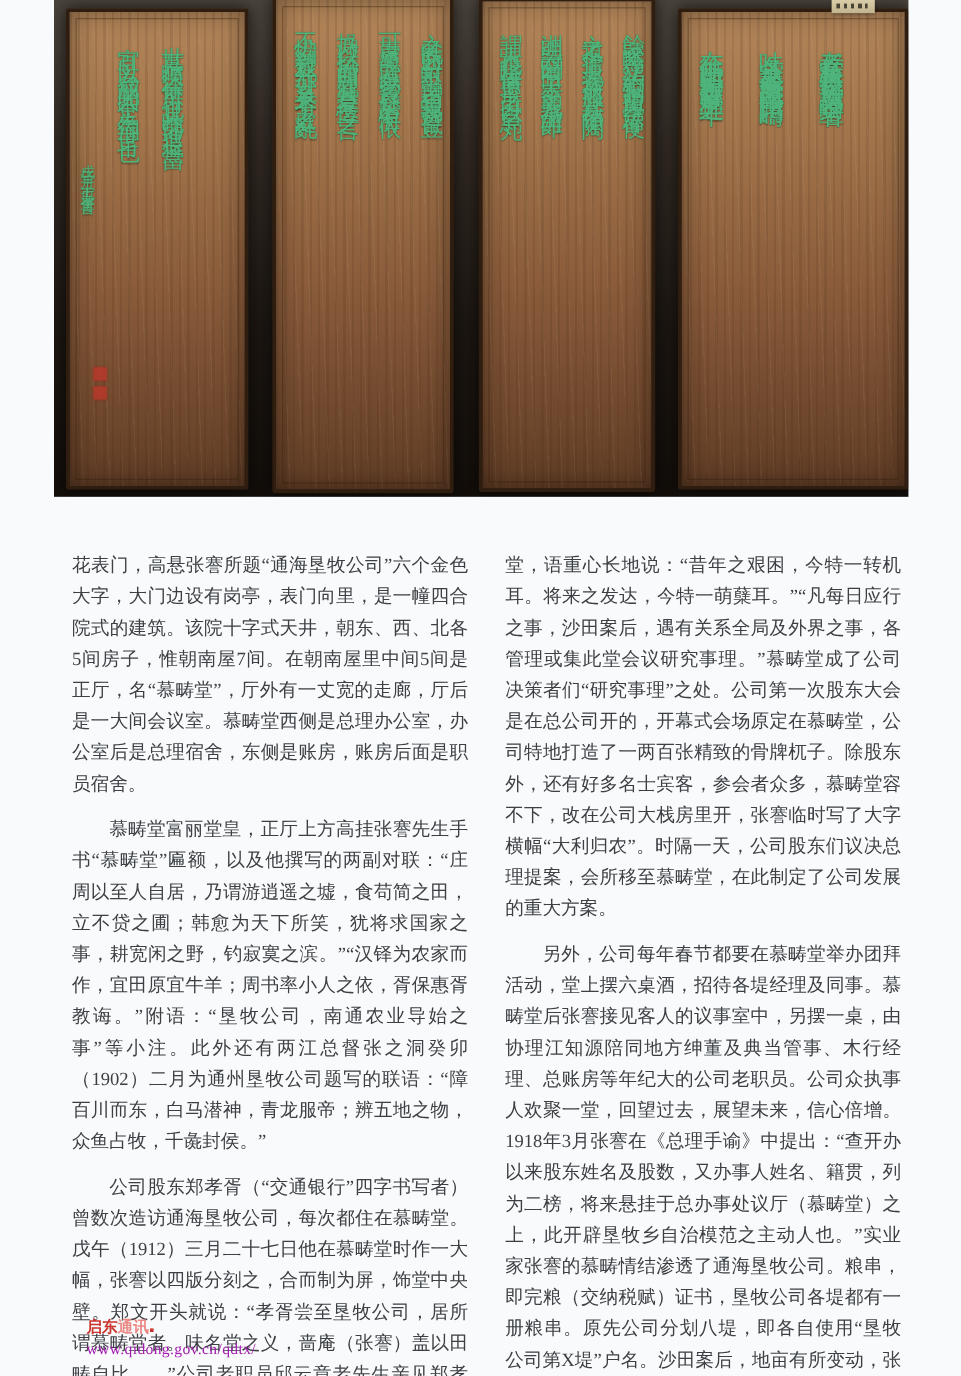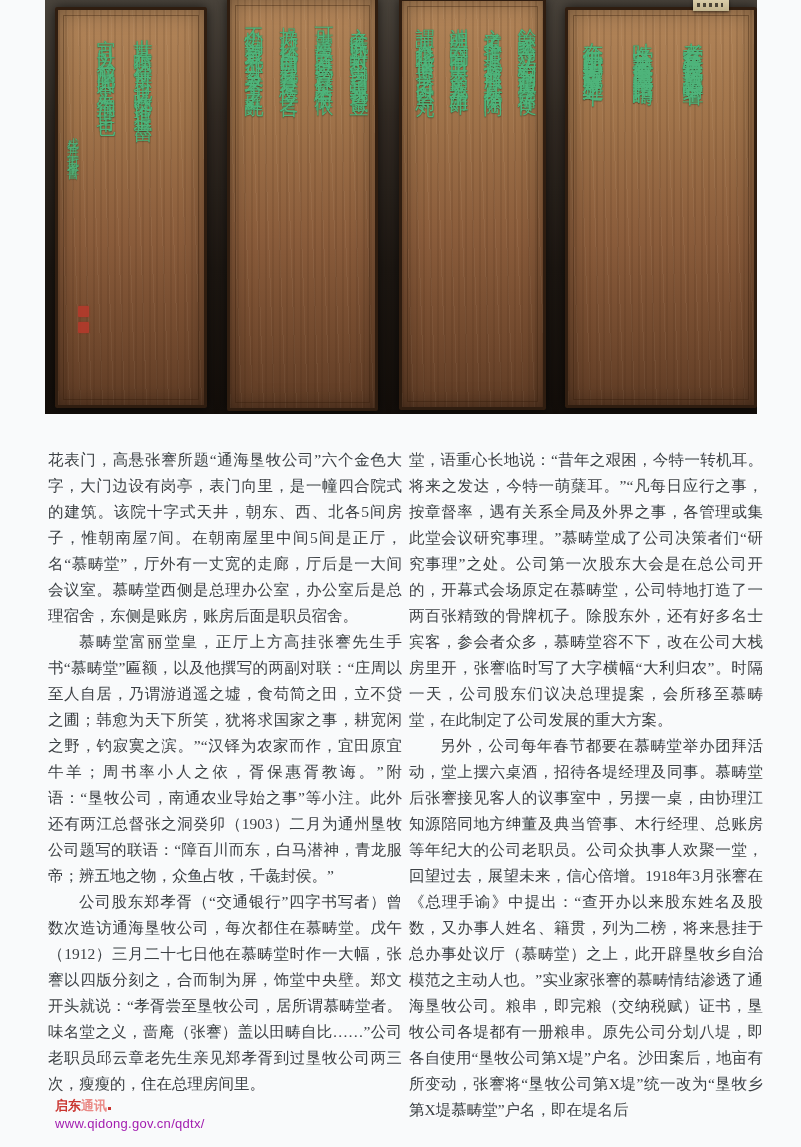--- a/index.html
+++ b/index.html
@@ -49,24 +49,24 @@
   }
   .exhibit-label:after{content:"";position:absolute;left:4px;top:3px;width:26px;height:4px;
     background:repeating-linear-gradient(90deg,#4a4436 0 3px,transparent 3px 6px);}
   
   .col{
     position:absolute;top:447px;width:354px;
     font-size:15.5px;line-height:26px;text-align:justify;color:#3c4044;
   }
   .col-left{left:48px;}
   .col-right{left:409px;}
-  .col p{margin:0;}
+  .col p{margin:12px;}
   .ind{text-indent:2em;}
   
-  .footer{position:absolute;left:55px;top:1098px;font-family:Liberation Sans, sans-serif;}
+  .footer{position:absolute;left:72px;top:1098px;font-family:Liberation Serif, serif;}
   .brand{font-size:13px;font-weight:bold;line-height:15px;}
   .brand .b1{color:#c9342f;}
   .brand .b2{color:#ea8a86;}
   .brand .dot{display:inline-block;width:3px;height:3px;background:#c9342f;margin-left:1px;vertical-align:baseline;}
   .url{font-size:13px;color:#a21caf;letter-spacing:.3px;margin-top:3px;text-align:right;}
 </style>
 </head>
 <body>
 
 <div class="photo">
@@ -107,26 +107,26 @@
       <div>味名堂之義嗇庵蓋以田疇自比謂疇</div>
       <div>在徐無山中躬耕養親百姓歸之五千</div>
     </div>
   </div>
 
   <div class="exhibit-label"></div>
 </div>
 
 <div class="col col-left">
   <p>花表门，高悬张謇所题“通海垦牧公司”六个金色大字，大门边设有岗亭，表门向里，是一幢四合院式的建筑。该院十字式天井，朝东、西、北各5间房子，惟朝南屋7间。在朝南屋里中间5间是正厅，名“慕畴堂”，厅外有一丈宽的走廊，厅后是一大间会议室。慕畴堂西侧是总理办公室，办公室后是总理宿舍，东侧是账房，账房后面是职员宿舍。</p>
-  <p class="ind">慕畴堂富丽堂皇，正厅上方高挂张謇先生手书“慕畴堂”匾额，以及他撰写的两副对联：“庄周以至人自居，乃谓游逍遥之墟，食苟简之田，立不贷之圃；韩愈为天下所笑，犹将求国家之事，耕宽闲之野，钓寂寞之滨。”“汉铎为农家而作，宜田原宜牛羊；周书率小人之依，胥保惠胥教诲。”附语：“垦牧公司，南通农业导始之事”等小注。此外还有两江总督张之洞癸卯（1903）二月为通州垦牧公司题写的联语：“障百川而东，白马潜神，青龙服帝；辨五地之物，众鱼占牧，千彘封侯。”</p>
+  <p class="ind">慕畴堂富丽堂皇，正厅上方高挂张謇先生手书“慕畴堂”匾额，以及他撰写的两副对联：“庄周以至人自居，乃谓游逍遥之墟，食苟简之田，立不贷之圃；韩愈为天下所笑，犹将求国家之事，耕宽闲之野，钓寂寞之滨。”“汉铎为农家而作，宜田原宜牛羊；周书率小人之依，胥保惠胥教诲。”附语：“垦牧公司，南通农业导始之事”等小注。此外还有两江总督张之洞癸卯（1902）二月为通州垦牧公司题写的联语：“障百川而东，白马潜神，青龙服帝；辨五地之物，众鱼占牧，千彘封侯。”</p>
   <p class="ind">公司股东郑孝胥（“交通银行”四字书写者）曾数次造访通海垦牧公司，每次都住在慕畴堂。戊午（1912）三月二十七日他在慕畴堂时作一大幅，张謇以四版分刻之，合而制为屏，饰堂中央壁。郑文开头就说：“孝胥尝至垦牧公司，居所谓慕畴堂者。味名堂之义，啬庵（张謇）盖以田畴自比……”公司老职员邱云章老先生亲见郑孝胥到过垦牧公司两三次，瘦瘦的，住在总理房间里。</p>
 </div>
 
 <div class="col col-right">
-  <p>堂，语重心长地说：“昔年之艰困，今特一转机耳。将来之发达，今特一萌蘖耳。”“凡每日应行之事，按章督率，遇有关系全局及外界之事，各管理或集此堂会议研究事理。”慕畴堂成了公司决策者们“研究事理”之处。公司第一次股东大会是在总公司开的，开幕式会场原定在慕畴堂，公司特地打造了一两百张精致的骨牌杌子。除股东外，还有好多名士宾客，参会者众多，慕畴堂容不下，改在公司大栈房里开，张謇临时写了大字横幅“大利归农”。时隔一天，公司股东们议决总理提案，会所移至慕畴堂，在此制定了公司发展的重大方案。</p>
+  <p>堂，语重心长地说：“昔年之艰困，今特一转机耳。将来之发达，今特一萌蘖耳。”“凡每日应行之事，沙田案后，遇有关系全局及外界之事，各管理或集此堂会议研究事理。”慕畴堂成了公司决策者们“研究事理”之处。公司第一次股东大会是在总公司开的，开幕式会场原定在慕畴堂，公司特地打造了一两百张精致的骨牌杌子。除股东外，还有好多名士宾客，参会者众多，慕畴堂容不下，改在公司大栈房里开，张謇临时写了大字横幅“大利归农”。时隔一天，公司股东们议决总理提案，会所移至慕畴堂，在此制定了公司发展的重大方案。</p>
   <p class="ind">另外，公司每年春节都要在慕畴堂举办团拜活动，堂上摆六桌酒，招待各堤经理及同事。慕畴堂后张謇接见客人的议事室中，另摆一桌，由协理江知源陪同地方绅董及典当管事、木行经理、总账房等年纪大的公司老职员。公司众执事人欢聚一堂，回望过去，展望未来，信心倍增。1918年3月张謇在《总理手谕》中提出：“查开办以来股东姓名及股数，又办事人姓名、籍贯，列为二榜，将来悬挂于总办事处议厅（慕畴堂）之上，此开辟垦牧乡自治模范之主动人也。”实业家张謇的慕畴情结渗透了通海垦牧公司。粮串，即完粮（交纳税赋）证书，垦牧公司各堤都有一册粮串。原先公司分划八堤，即各自使用“垦牧公司第X堤”户名。沙田案后，地亩有所变动，张謇将“垦牧公司第X堤”统一改为“垦牧乡第X堤慕畴堂”户名，即在堤名后</p>
 </div>
 
 <div class="footer">
   <div class="brand">
     <span class="b1">启东</span><span class="b2">通讯</span><span class="dot"></span>
   </div>
   <div class="url">www.qidong.gov.cn/qdtx/</div>
 </div>
 

